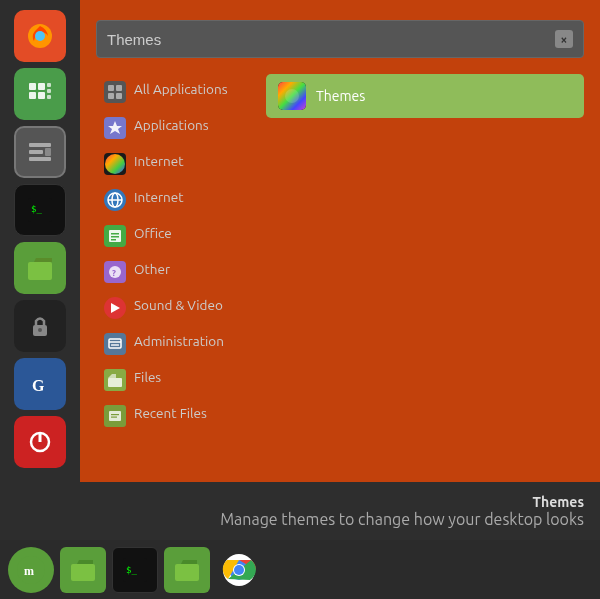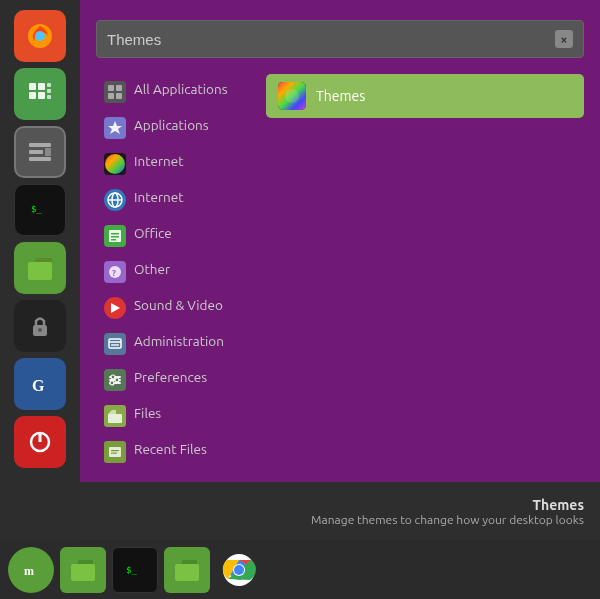--- a/index.html
+++ b/index.html
@@ -64,21 +64,21 @@
       flex-shrink: 0;
     }
 
     
     .main-area {
       position: absolute;
       left: 80px;
       top: 0;
       right: 0;
       bottom: 59px;
-      background: #701a75;
+      background: #c2410c;
       padding: 20px 16px;
     }
 
     
     .search-bar {
       width: 100%;
       height: 38px;
       background: #555;
       border: 1px solid #666;
       border-radius: 4px;
@@ -344,33 +344,20 @@
         <div class="cat-icon" style="background:#557799;">
           <svg width="16" height="16" viewBox="0 0 16 16">
             <rect x="2" y="3" width="12" height="9" rx="1" fill="none" stroke="white" stroke-width="1.5"></rect>
             <line x1="2" y1="6" x2="14" y2="6" stroke="white" stroke-width="1.5"></line>
             <rect x="4" y="8" width="8" height="2" rx="0.5" fill="white" opacity="0.7"></rect>
           </svg>
         </div>
         <span>Administration</span>
       </div>
 
-      <div class="category-item">
-        <div class="cat-icon" style="background:#557755;">
-          <svg width="16" height="16" viewBox="0 0 16 16">
-            <rect x="2" y="4" width="12" height="2" rx="1" fill="white" opacity="0.9"></rect>
-            <rect x="2" y="7" width="12" height="2" rx="1" fill="white" opacity="0.9"></rect>
-            <rect x="2" y="10" width="12" height="2" rx="1" fill="white" opacity="0.9"></rect>
-            <circle cx="6" cy="5" r="2" fill="#557755" stroke="white" stroke-width="1.2"></circle>
-            <circle cx="10" cy="8" r="2" fill="#557755" stroke="white" stroke-width="1.2"></circle>
-            <circle cx="5" cy="11" r="2" fill="#557755" stroke="white" stroke-width="1.2"></circle>
-          </svg>
-        </div>
-        <span>Preferences</span>
-      </div>
 
       <div class="category-item">
         <div class="cat-icon" style="background:#88aa44; border-radius:3px;">
           <svg width="16" height="16" viewBox="0 0 16 16">
             <rect x="1" y="6" width="14" height="9" rx="1" fill="white" opacity="0.8"></rect>
             <path d="M1 6 L5 2 L9 2 L9 6 Z" fill="white" opacity="0.6"></path>
           </svg>
         </div>
         <span>Files</span>
       </div>
@@ -404,21 +391,21 @@
             <circle cx="14" cy="14" r="7" fill="rgba(255,255,255,0.15)"></circle>
           </svg>
         </div>
         <span>Themes</span>
       </div>
     </div>
   </div>
 
   <div style="position:absolute; bottom:0; left:0; right:0; height:58px; background:#2e2e2e; display:flex; flex-direction:column; align-items:flex-end; justify-content:center; padding-right:16px;">
     <span style="font-weight:bold; color:#ddd; font-size:14px;">Themes</span>
-    <span style="color:#aaa; font-size:12px;">Manage themes to change how your desktop looks</span>
+    <span style="color:#aaa; font-size:16px;">Manage themes to change how your desktop looks</span>
   </div>
 </div>
 
 <div class="taskbar">
 
   <div class="taskbar-icon" style="background:#5a9e3a; border-radius:50%;">
     <svg width="30" height="30" viewBox="0 0 30 30">
       <circle cx="15" cy="15" r="14" fill="#5a9e3a"></circle>
       <text x="8" y="20" fill="white" font-size="12" font-weight="bold" font-family="serif">m</text>
     </svg>

